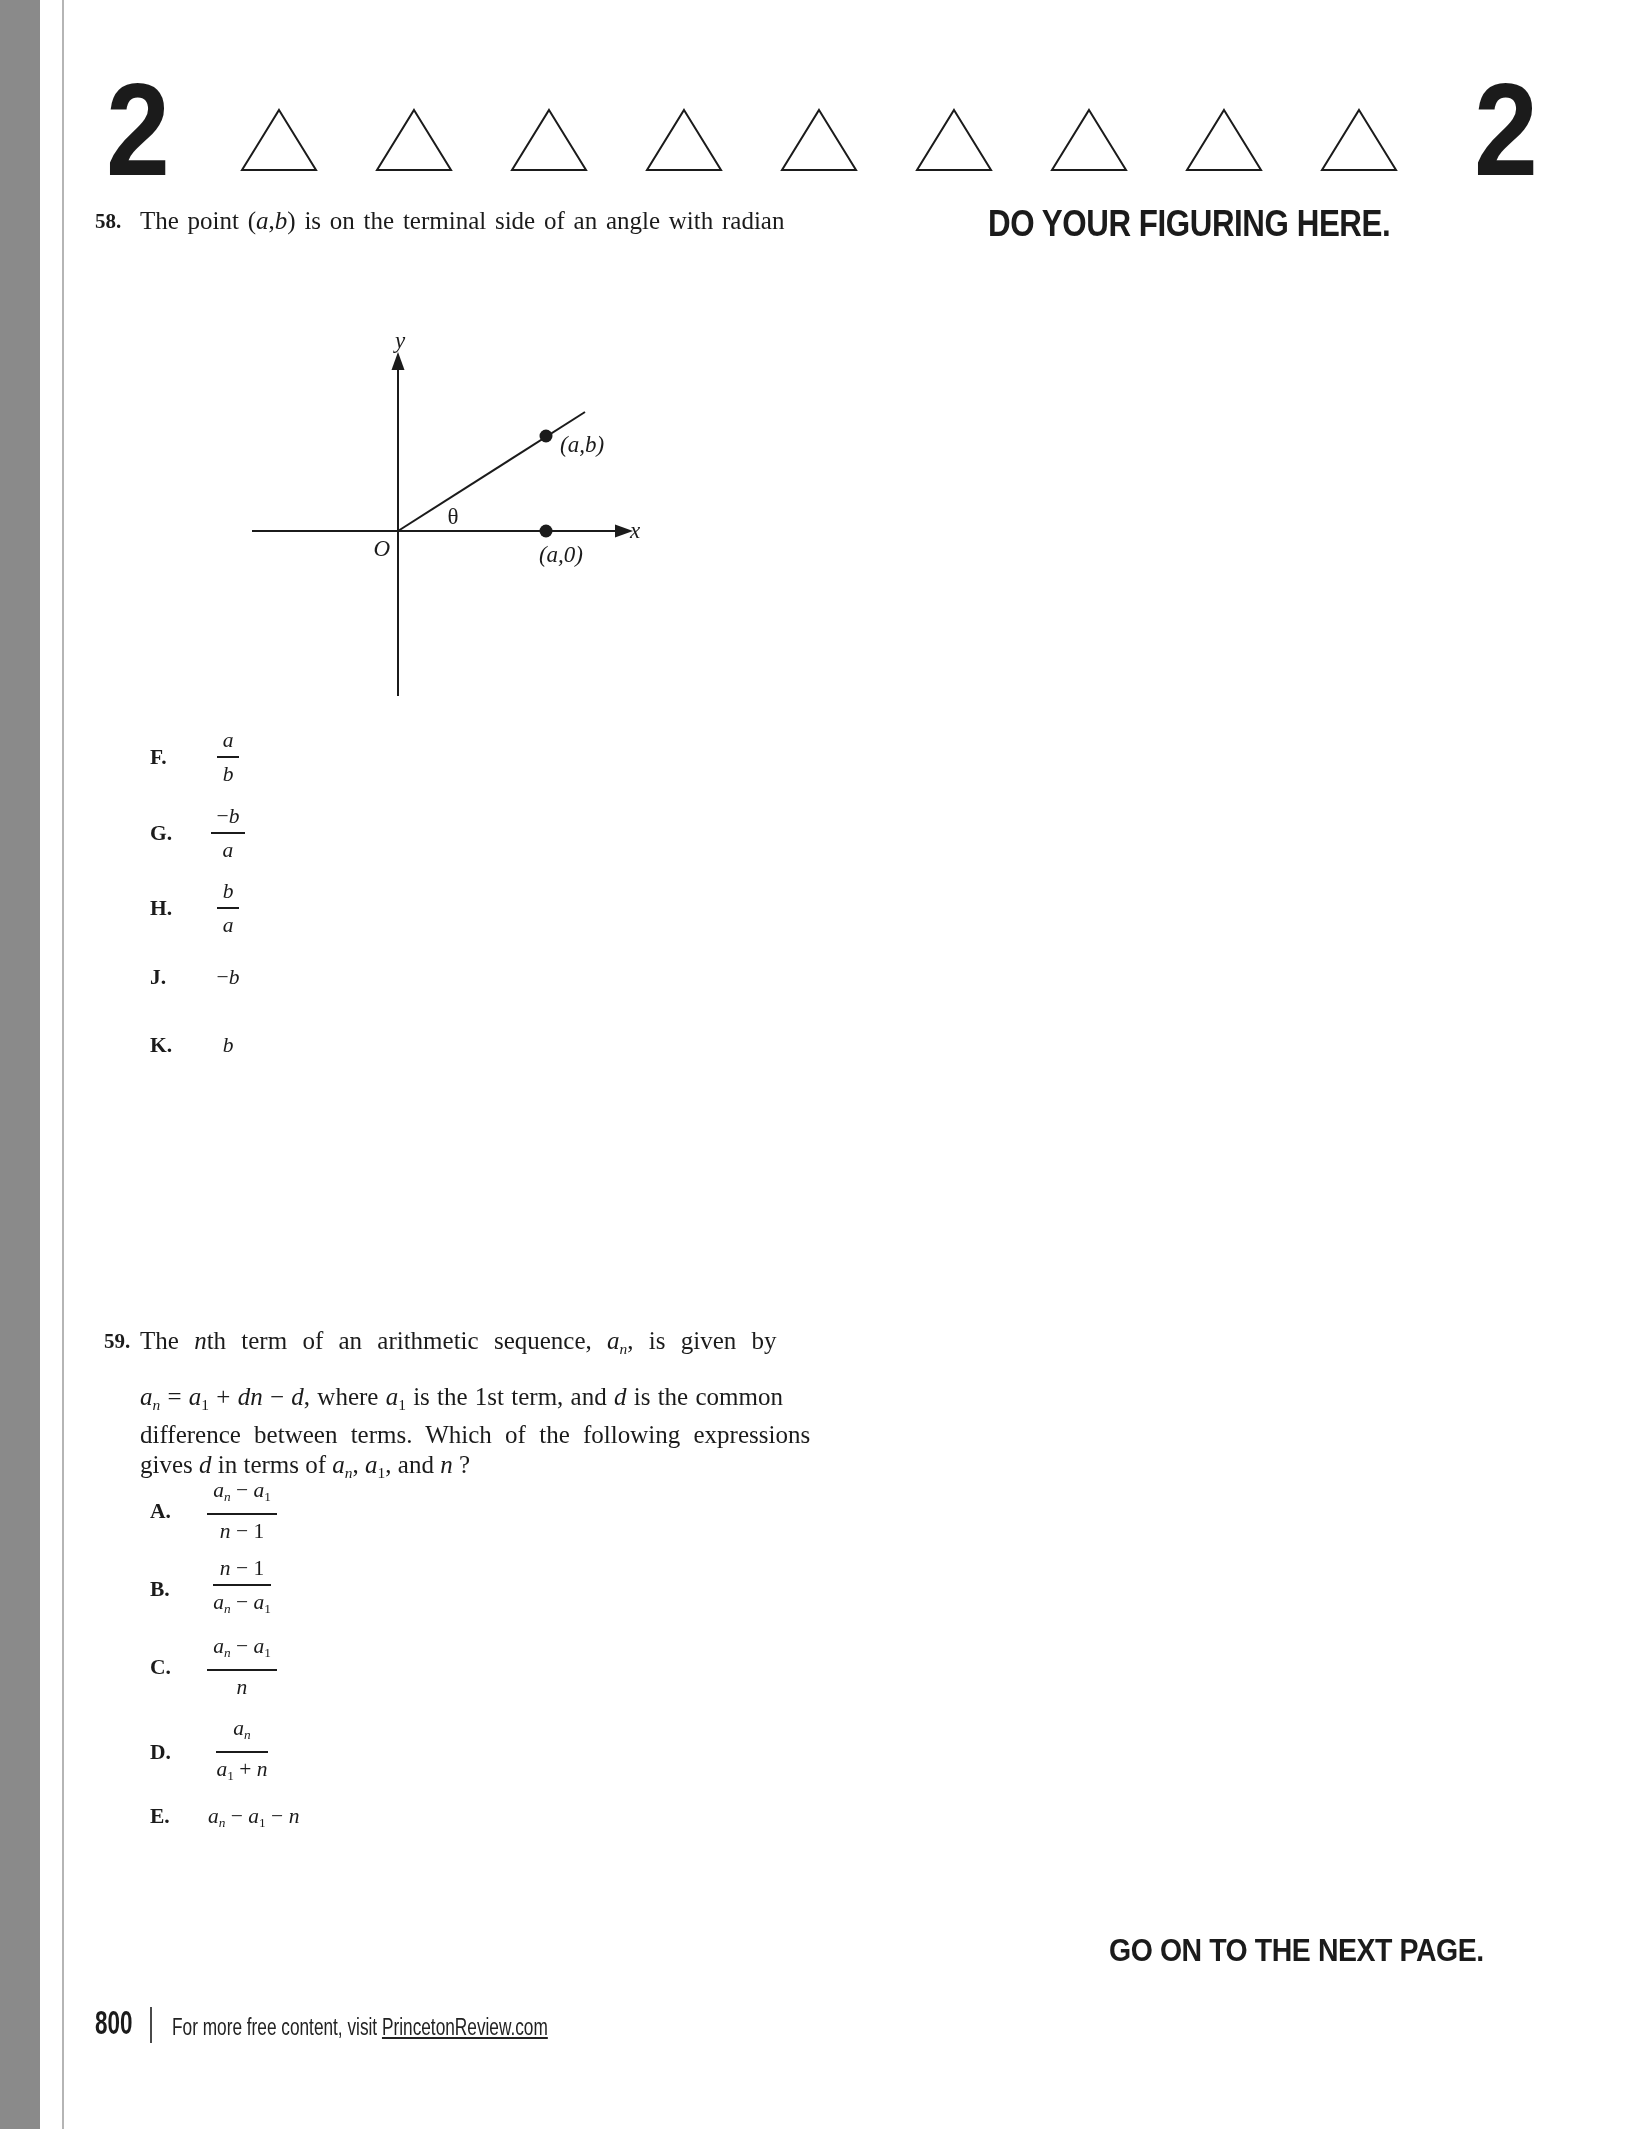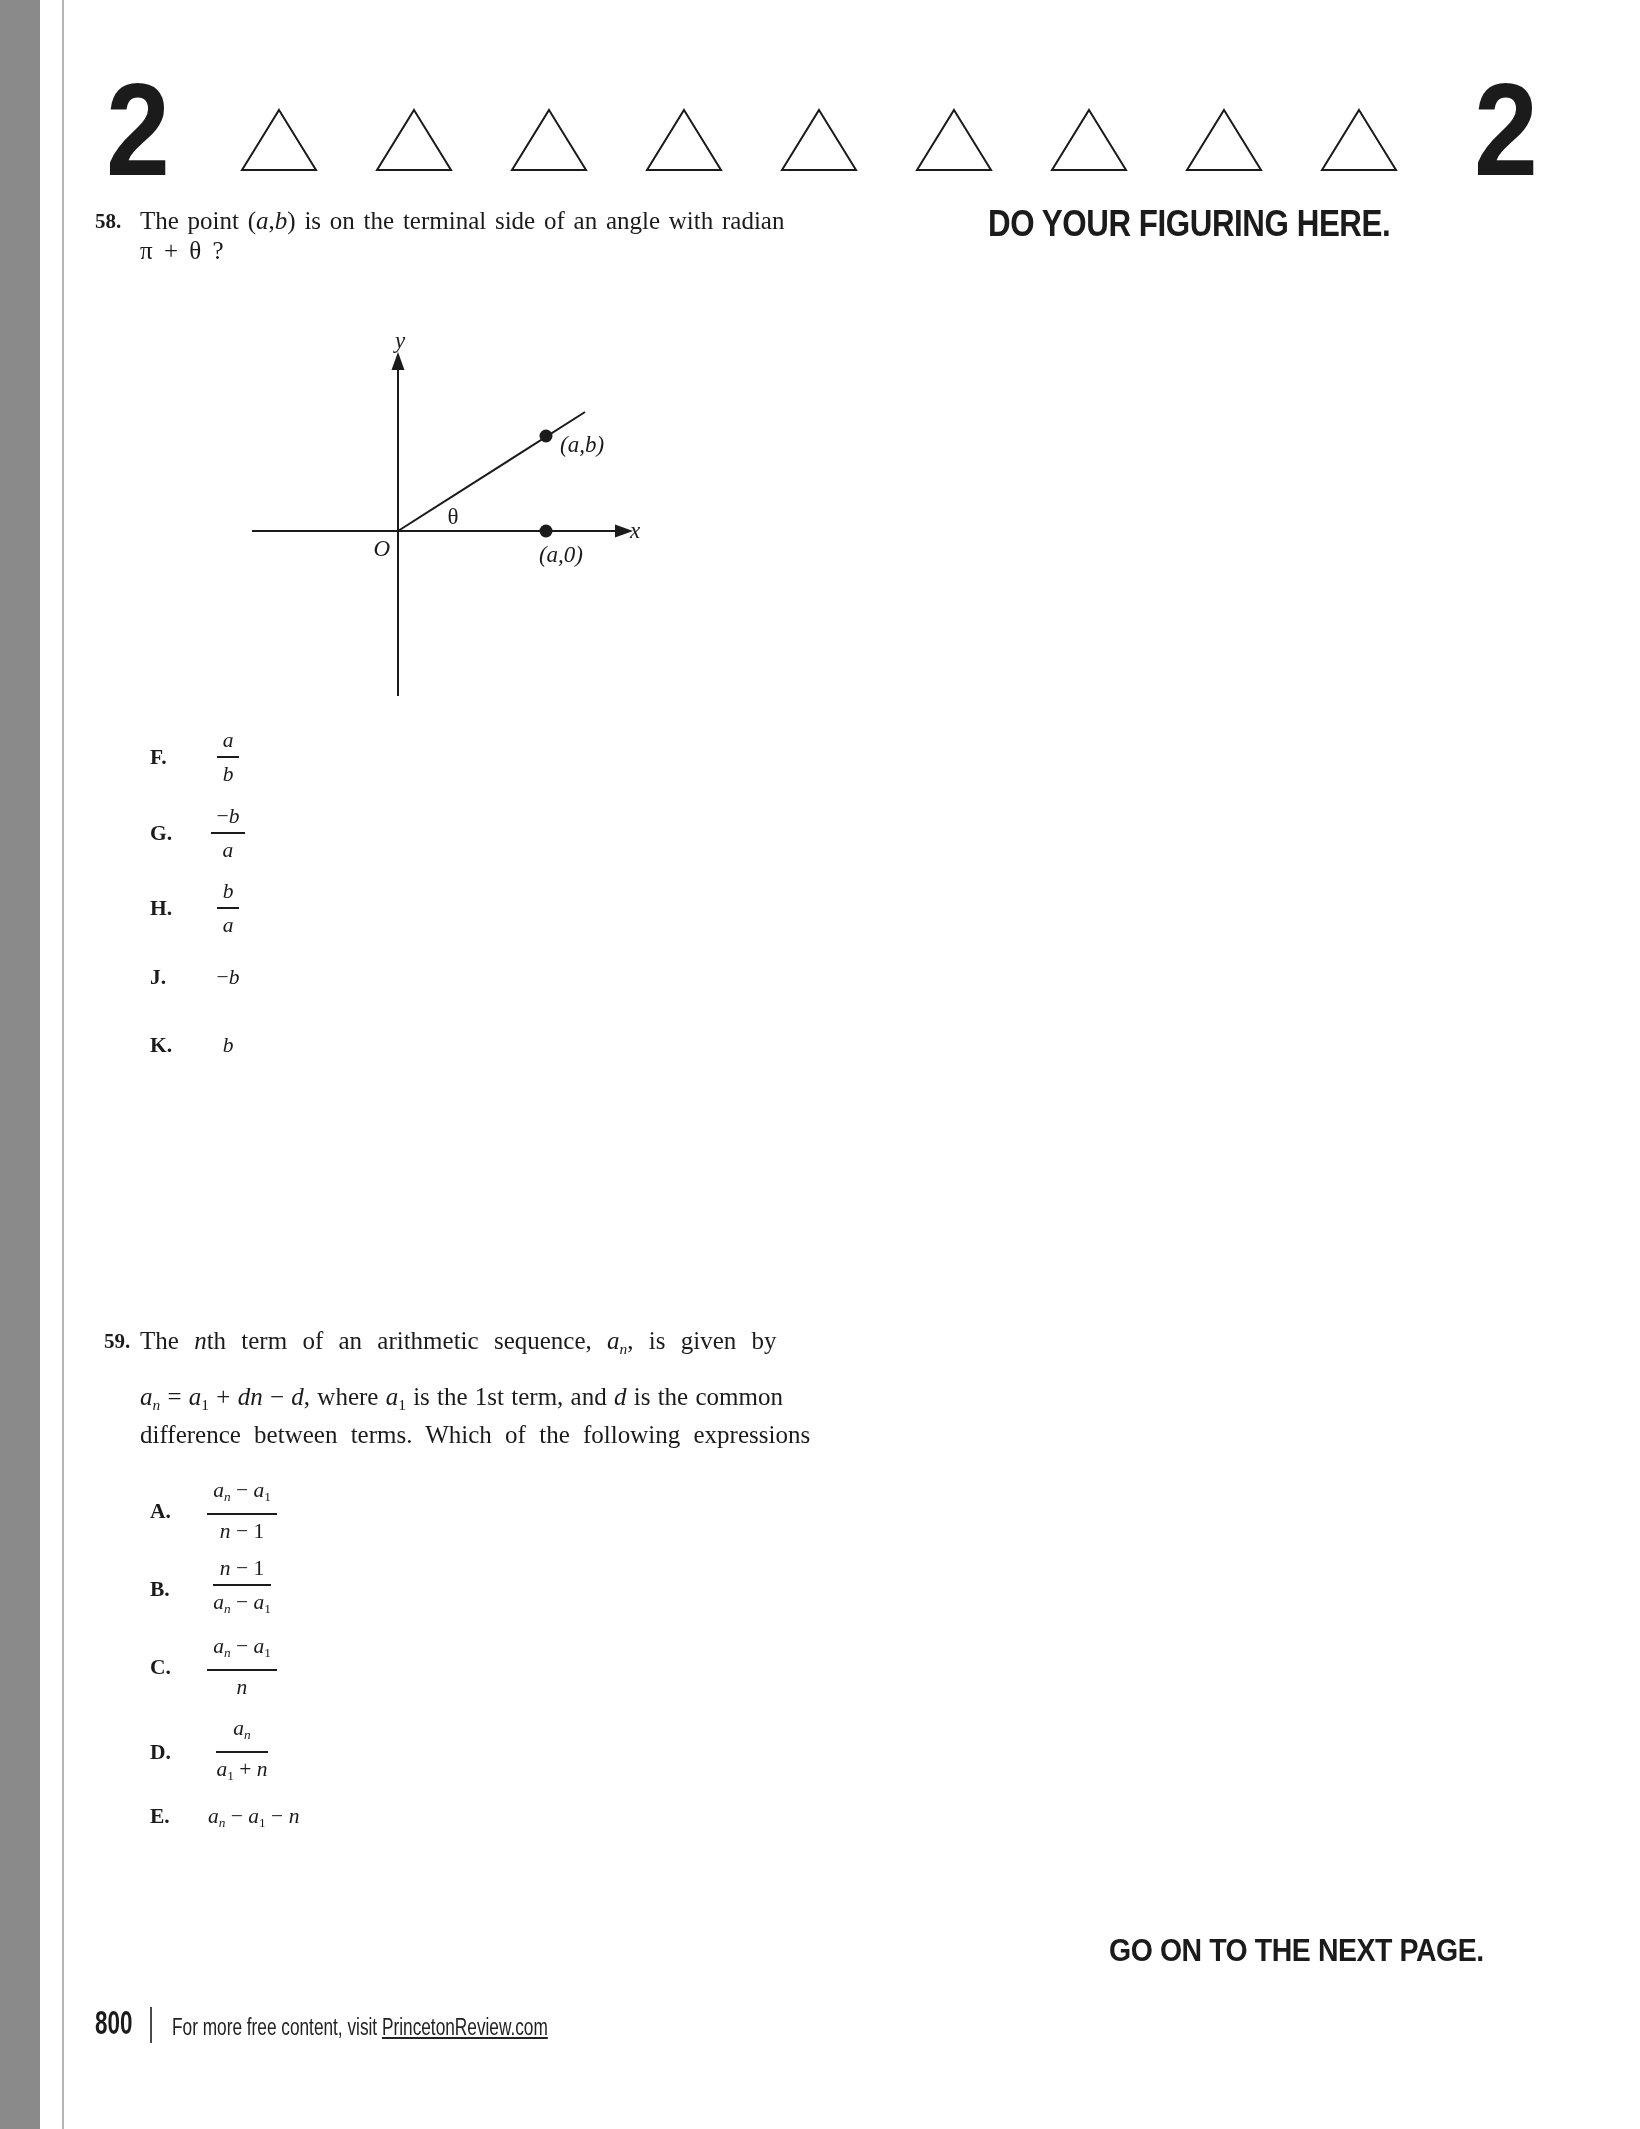--- a/index.html
+++ b/index.html
@@ -87,21 +87,20 @@
       <svg class="tri" width="78" height="64" viewBox="0 0 78 64">
         <polygon points="39,2 76,62 2,62"></polygon>
       </svg>
     </div>
   <div class="abs big-num" style="left:1474px;top:64px;">2</div>
   <div class="abs sans-head" style="left:988px;top:206px;">DO YOUR FIGURING HERE.</div>
 
   <div class="abs qnum" style="left:95px;top:206px;">58.</div>
   <div class="abs qtext" id="q58-text" style="left:140px;top:206px;">
     <div class="qline"><span>The point (</span><span class="var">a</span><span>,</span><span class="var">b</span><span>) is on the terminal side of an angle with radian</span></div>
-    <div class="qline"><span class="sym">π</span><span> + </span><span class="sym">θ</span><span> ?</span></div>
   </div>
 
   <svg class="abs diagram" style="left:180px;top:240px;" width="470" height="470" viewBox="0 0 470 470">
     <line x1="218" y1="128" x2="218" y2="456"></line>
     <path class="arrow" d="M218 112 L211.5 130 L224.5 130 Z"></path>
     <line x1="72" y1="291" x2="438" y2="291"></line>
     <path class="arrow" d="M453 291 L435 284.5 L435 297.5 Z"></path>
     <line x1="218" y1="291" x2="405" y2="172"></line>
     <circle cx="366" cy="196" r="6.5" fill="#1b1b1b"></circle>
     <circle cx="366" cy="291" r="6.5" fill="#1b1b1b"></circle>
@@ -149,20 +148,21 @@
         <span class="ch-label">K.</span>
         <span class="ch-cell"><span class="plain"><span class="var">b</span></span></span>
       </div>
     </div>
 
   <div class="abs qnum" style="left:104px;top:1326px;">59.</div>
   <div class="abs qtext" id="q59-text" style="left:140px;top:1326px;">
     <div class="qline"><span>The </span><span class="var">n</span><span>th term of an arithmetic sequence, </span><span class="var">a</span><span class="vsub">n</span><span>, is given by</span></div>
     <div class="qline"><span class="var">a</span><span class="vsub">n</span><span> = </span><span class="var">a</span><span class="sub">1</span><span> + </span><span class="var">dn</span><span> − </span><span class="var">d</span><span>, where </span><span class="var">a</span><span class="sub">1</span><span> is the 1st term, and </span><span class="var">d</span><span> is the common</span></div>
     <div class="qline"><span>difference between terms. Which of the following expressions</span></div>
+    <div class="qline"><span>gives </span><span class="var">d</span><span> in terms of </span><span class="var">a</span><span class="vsub">n</span><span>, </span><span class="var">a</span><span class="sub">1</span><span>, and </span><span class="var">n</span><span> ?</span></div>
   </div>
 
   <div id="q59-choices">
       <div class="choice has-frac" style="top:1477px">
         <span class="ch-label">A.</span>
         <span class="ch-cell">
           <span class="frac">
             <span class="num"><span class="var">a</span><span class="vsub">n</span><span> − </span><span class="var">a</span><span class="sub">1</span></span>
             <span class="den"><span class="var">n</span><span> − 1</span></span>
           </span>

